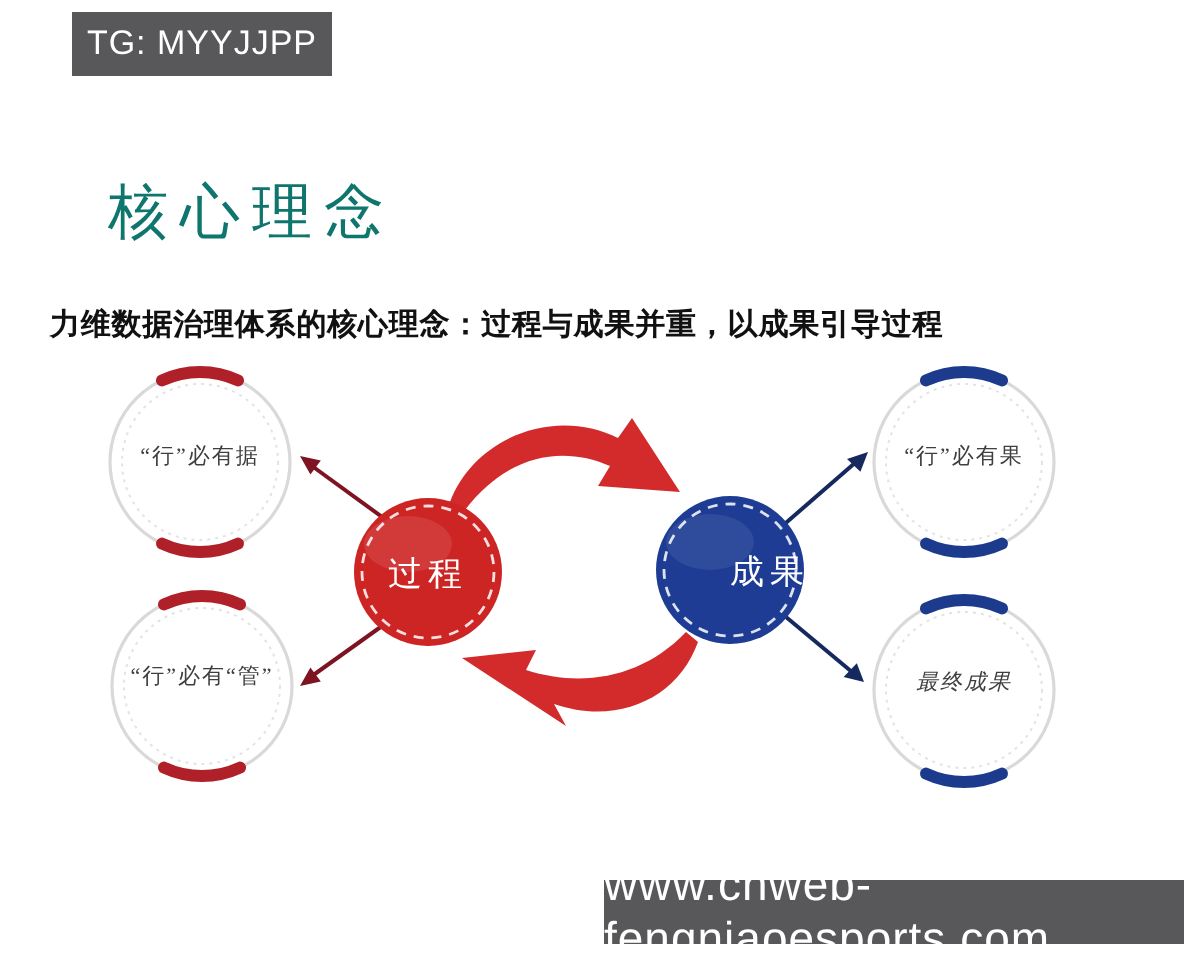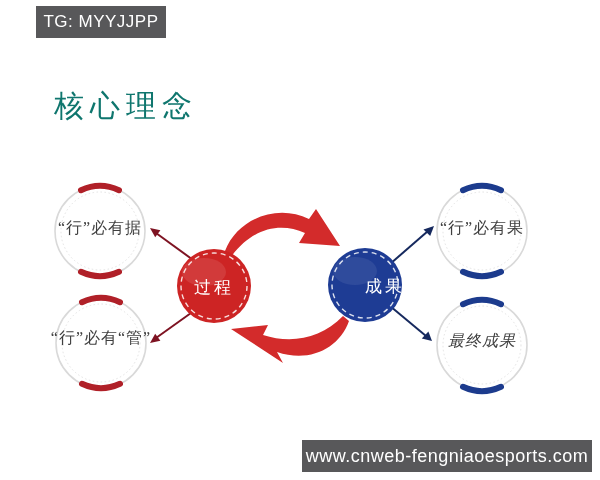--- a/index.html
+++ b/index.html
@@ -9,21 +9,21 @@
   }
   .slide{position:absolute;inset:0;background:#ffffff;}
 
   
   .bar{
     position:absolute;background:#58585a;color:#ffffff;
     display:flex;align-items:center;justify-content:center;
     font-size:17px;letter-spacing:0.5px;
   }
   .bar.top{left:8px;top:6px;width:130px;height:32px;margin-left:28px;}
-  .bar.bottom{right:8px;bottom:8px;width:290px;height:32px;font-size:18px;}
+  .bar.bottom{right:8px;bottom:8px;width:290px;height:32px;font-size:23px;}
 
   
   .title{
     position:absolute;left:30px;top:86px;
     font-family:Liberation Mono, monospace;
     font-size:30px;color:#0f766e;letter-spacing:6px;font-weight:400;margin-left:24px;
   }
   .subtitle{
     position:absolute;left:25px;top:153px;
     font-family:"Liberation Serif","DejaVu Serif",serif;
@@ -36,31 +36,32 @@
   svg.layer{position:absolute;inset:0;width:600px;height:480px;}
 
   .node-label{
     position:absolute;transform:translate(-50%,-50%);
     font-family:"Liberation Serif","DejaVu Serif",serif;
     color:#ffffff;font-size:17px;letter-spacing:3px;white-space:nowrap;
   }
   .sat-label{
     position:absolute;transform:translate(-50%,-50%);
     font-family:"Liberation Serif","DejaVu Serif",serif;
-    color:#3f3f3f;font-size:16px;letter-spacing:1px;white-space:nowrap;
+    color:#3f3f3f;font-size:11px;letter-spacing:1px;white-space:nowrap;
   }
 </style>
 </head>
 <body>
 
 <div class="slide">
 
   <div class="bar top">TG: MYYJJPP</div>
 
   <div class="title">核心理念</div>
+  <div class="subtitle">力维数据治理体系的核心理念：过程与成果并重，以成果引导过程</div>
 
   <div class="diagram">
     <svg class="layer" viewBox="0 0 600 480">
 
       <g>
         <line x1="200" y1="265" x2="156" y2="233" stroke-width="2" stroke="#7e1322"></line>
         <polygon points="150,228 160.4,230.2 155.2,237.2" fill="#7e1322"></polygon>
         <line x1="198" y1="308" x2="156" y2="338" stroke-width="2" stroke="#7e1322"></line>
         <polygon points="150,343 160.4,340.8 155.2,333.8" fill="#7e1322"></polygon>
       </g>

